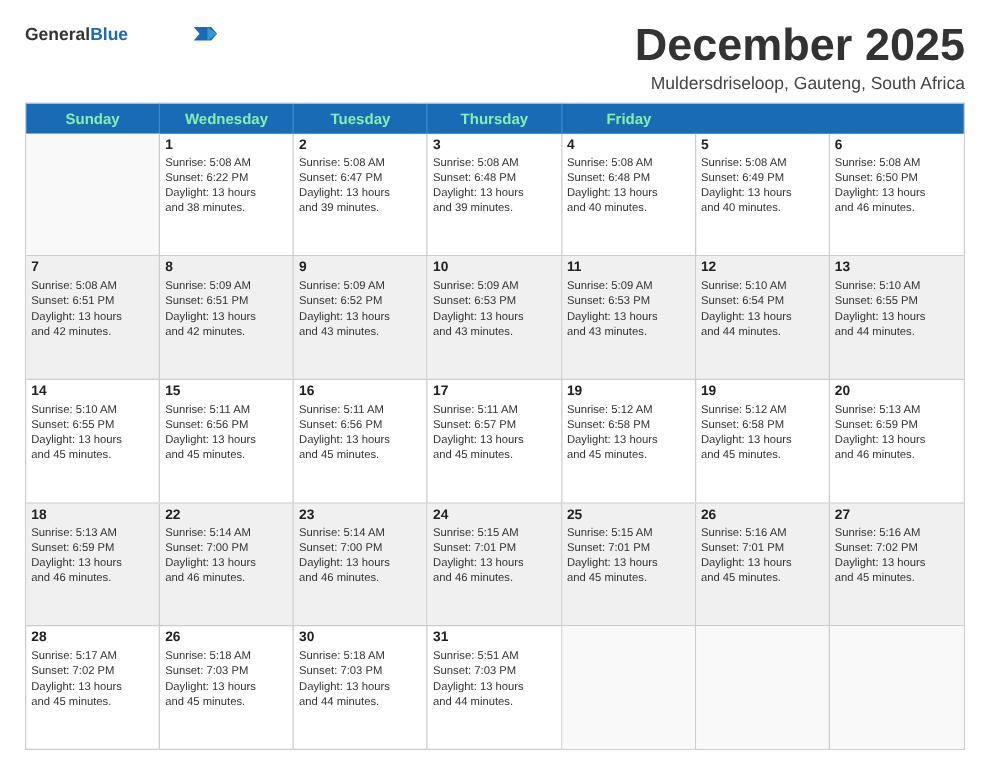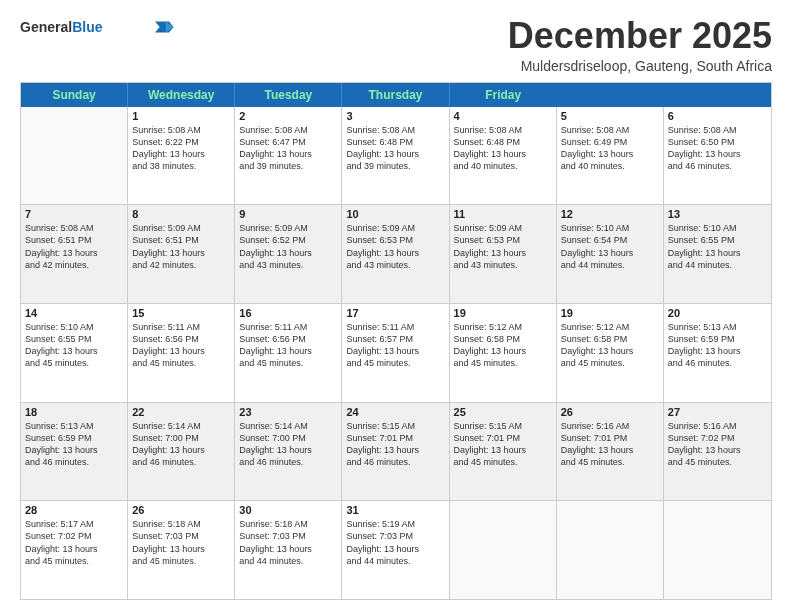--- a/index.html
+++ b/index.html
@@ -358,21 +358,21 @@
           </div>
           <div class="cal-cell">
             <div class="day-num">30</div>
             <div class="cell-line">Sunrise: 5:18 AM</div>
             <div class="cell-line">Sunset: 7:03 PM</div>
             <div class="cell-line">Daylight: 13 hours</div>
             <div class="cell-line">and 44 minutes.</div>
           </div>
           <div class="cal-cell">
             <div class="day-num">31</div>
-            <div class="cell-line">Sunrise: 5:19 AM</div>
+            <div class="cell-line">Sunrise: 5:51 AM</div>
             <div class="cell-line">Sunset: 7:03 PM</div>
             <div class="cell-line">Daylight: 13 hours</div>
             <div class="cell-line">and 44 minutes.</div>
           </div>
           <div class="cal-cell empty"></div>
           <div class="cal-cell empty"></div>
           <div class="cal-cell empty"></div>
         </div>
       </div>
   </div>

